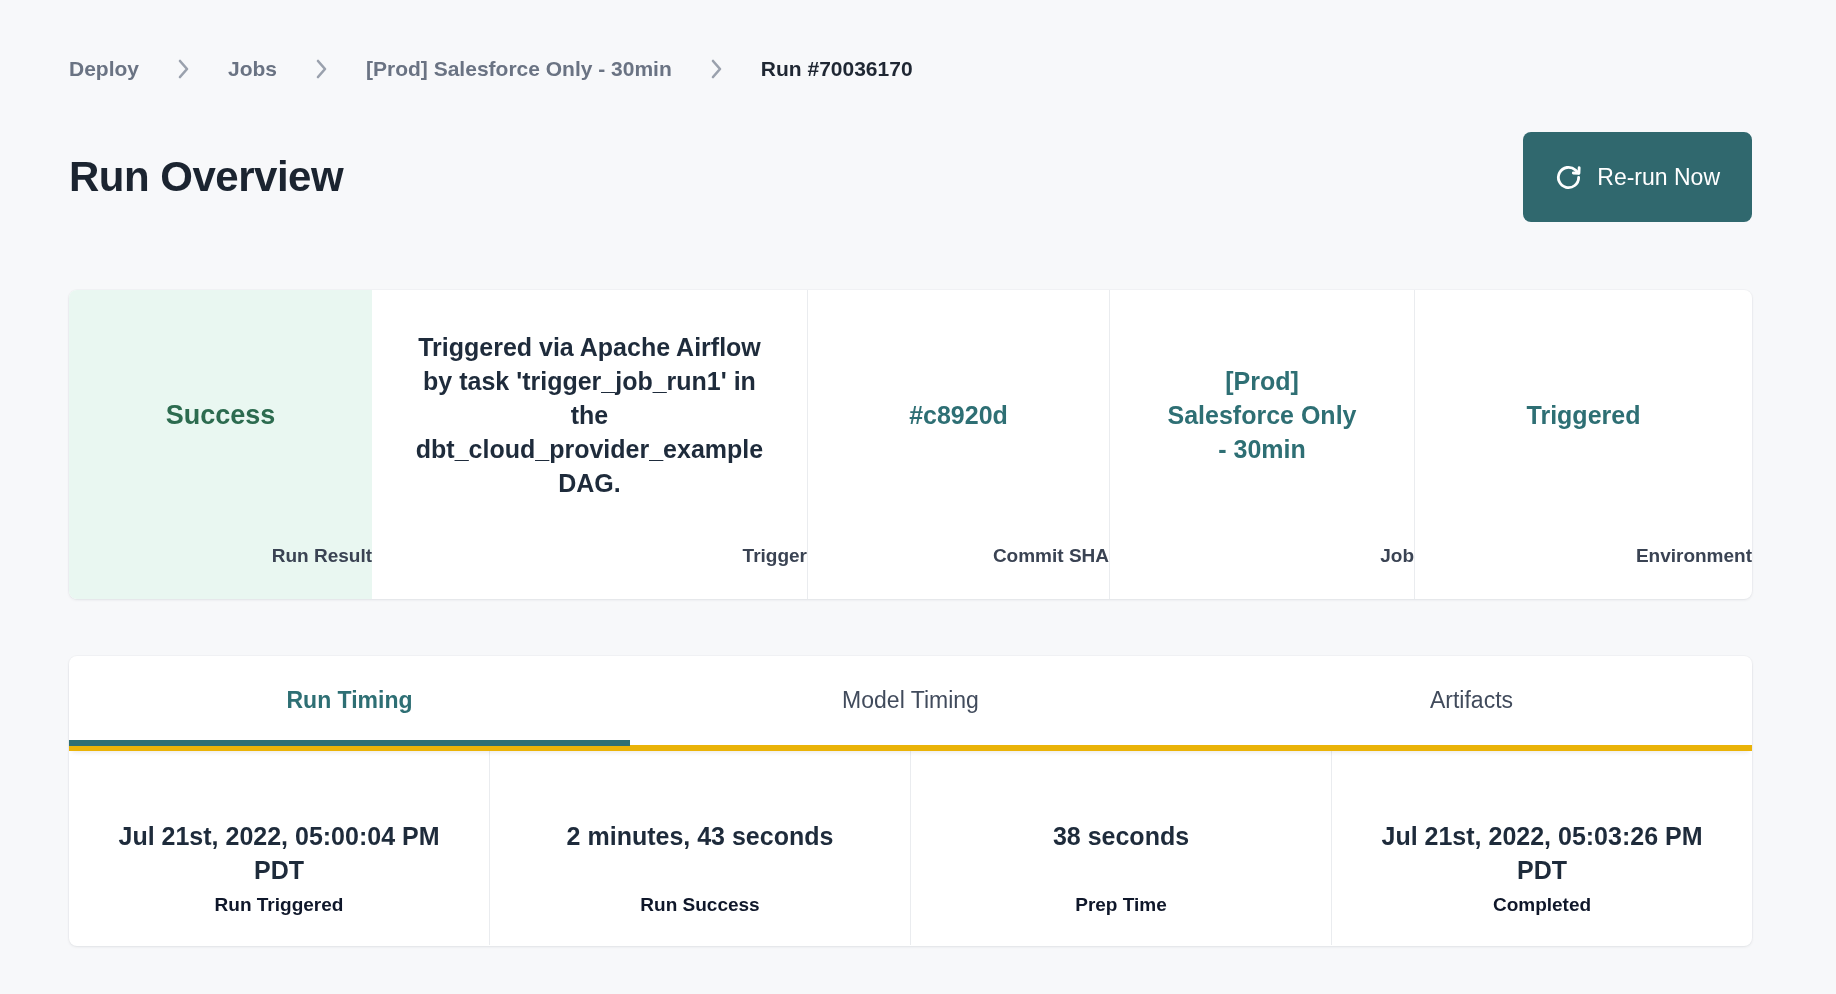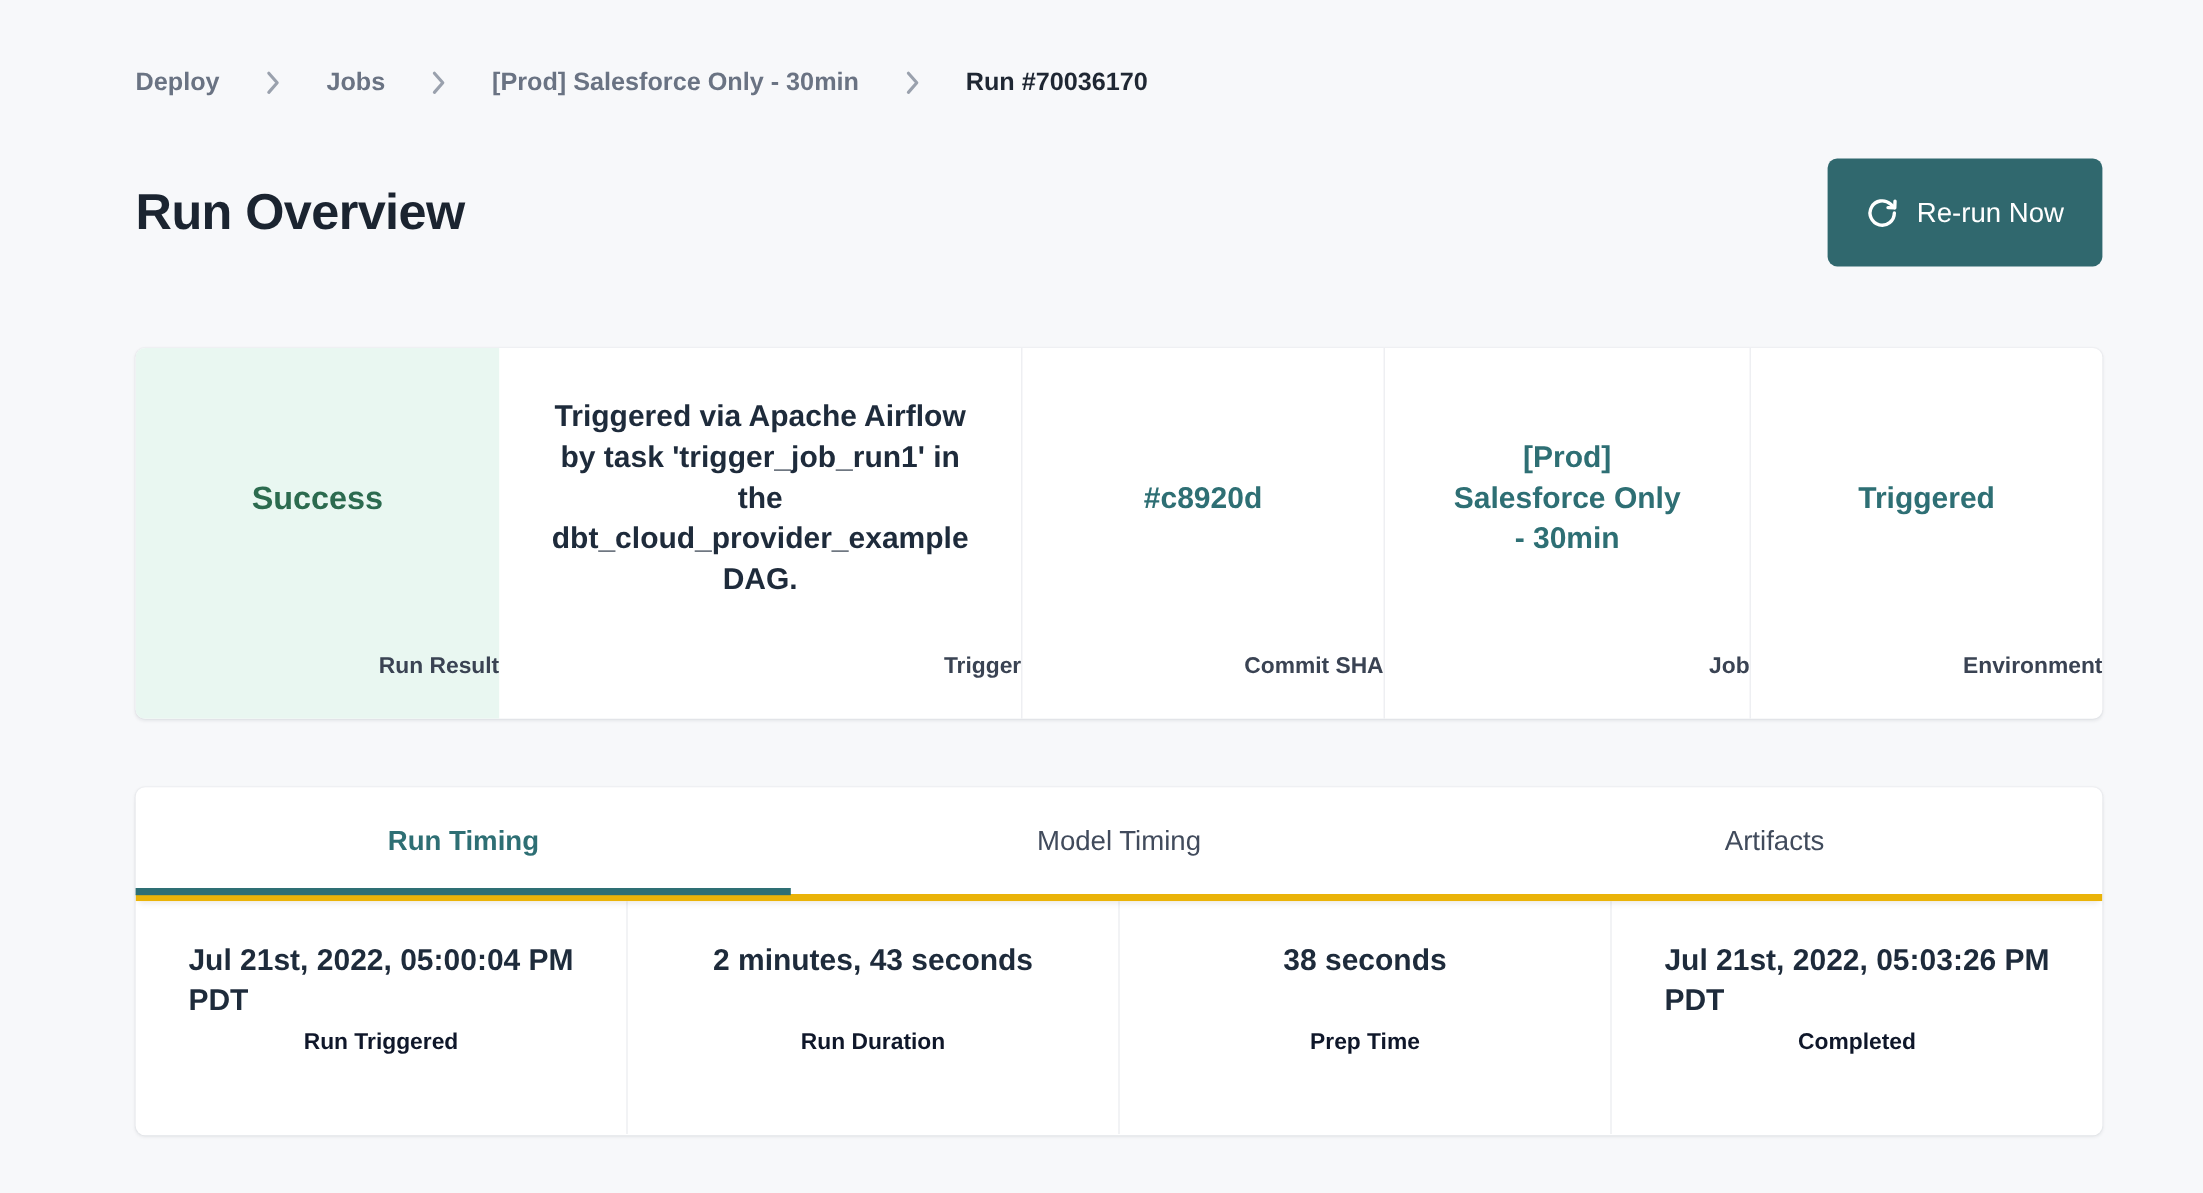--- a/index.html
+++ b/index.html
@@ -3,21 +3,21 @@
 <meta charset="utf-8">
 <style>
   * { margin: 0; padding: 0; box-sizing: border-box; }
   html, body { width: 1836px; height: 994px; }
   body {
     background: #F7F8FA;
     font-family: "Liberation Sans", sans-serif;
     color: #1E2B3B;
     overflow: hidden;
   }
-  .content { padding: 54px 84px 0 113px; }
+  .content { padding: 54px 84px 0 69px; }
 
   
   .breadcrumb { display: flex; align-items: center; gap: 38px; height: 30px; }
   .crumb { font-size: 21px; font-weight: 600; color: #6A7383; white-space: nowrap; cursor: pointer; }
   .crumb.current { color: #1F2733; font-weight: 700; cursor: default; }
   .crumb-sep { display: flex; align-items: center; }
 
   
   .header-row { margin-top: 58px; display: flex; align-items: center; justify-content: space-between; height: 70px; }
   .page-title { font-size: 42px; font-weight: 700; color: #1B2430; letter-spacing: -0.5px; }
@@ -82,21 +82,21 @@
     background: #2E6F74;
   }
   .timing-row { display: flex; height: 194px; }
   .timing-cell {
     flex: 1; display: flex; flex-direction: column; align-items: center;
     padding-top: 32px;
   }
   .timing-cell.bordered { border-left: 1px solid #EAECEF; }
   .timing-value {
     font-size: 25px; font-weight: 700; line-height: 34px; min-height: 68px;
-    text-align: left; white-space: pre-line; color: #1E2B3B;
+    text-align: center; white-space: pre-line; color: #1E2B3B; margin-top: 36px;
   }
   .timing-label { margin-top: 7px; font-size: 19px; font-weight: 600; color: #0f172a; }
 
   .icon-svg { display: block; }
 </style>
 </head>
 <body>
 
 <div class="content">
 
@@ -178,21 +178,21 @@
       </div>
     </div>
     <div class="timing-row">
       <div class="timing-cell">
         <div class="timing-value">Jul 21st, 2022, 05:00:04 PM
 PDT</div>
         <div class="timing-label">Run Triggered</div>
       </div>
       <div class="timing-cell bordered">
         <div class="timing-value">2 minutes, 43 seconds</div>
-        <div class="timing-label">Run Duration</div>
+        <div class="timing-label">Run Success</div>
       </div>
       <div class="timing-cell bordered">
         <div class="timing-value">38 seconds</div>
         <div class="timing-label">Prep Time</div>
       </div>
       <div class="timing-cell bordered">
         <div class="timing-value">Jul 21st, 2022, 05:03:26 PM
 PDT</div>
         <div class="timing-label">Completed</div>
       </div>

